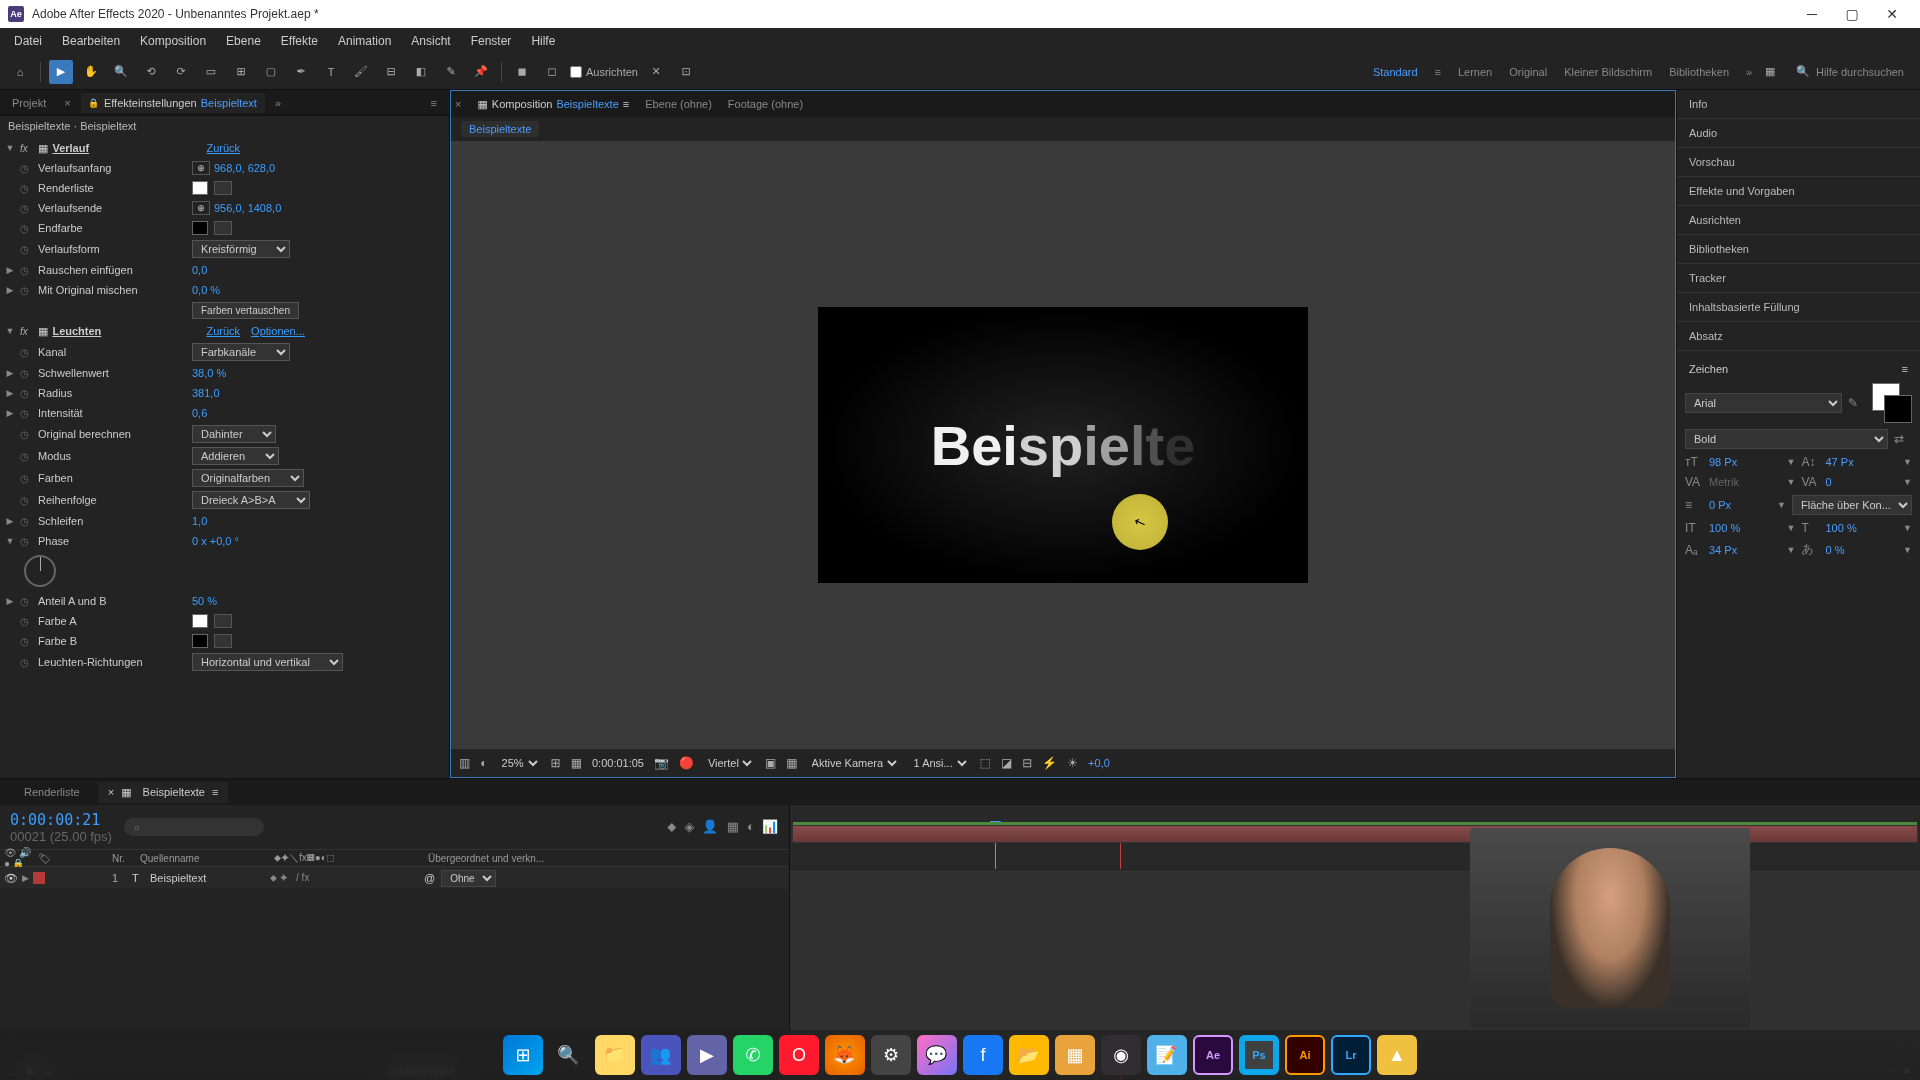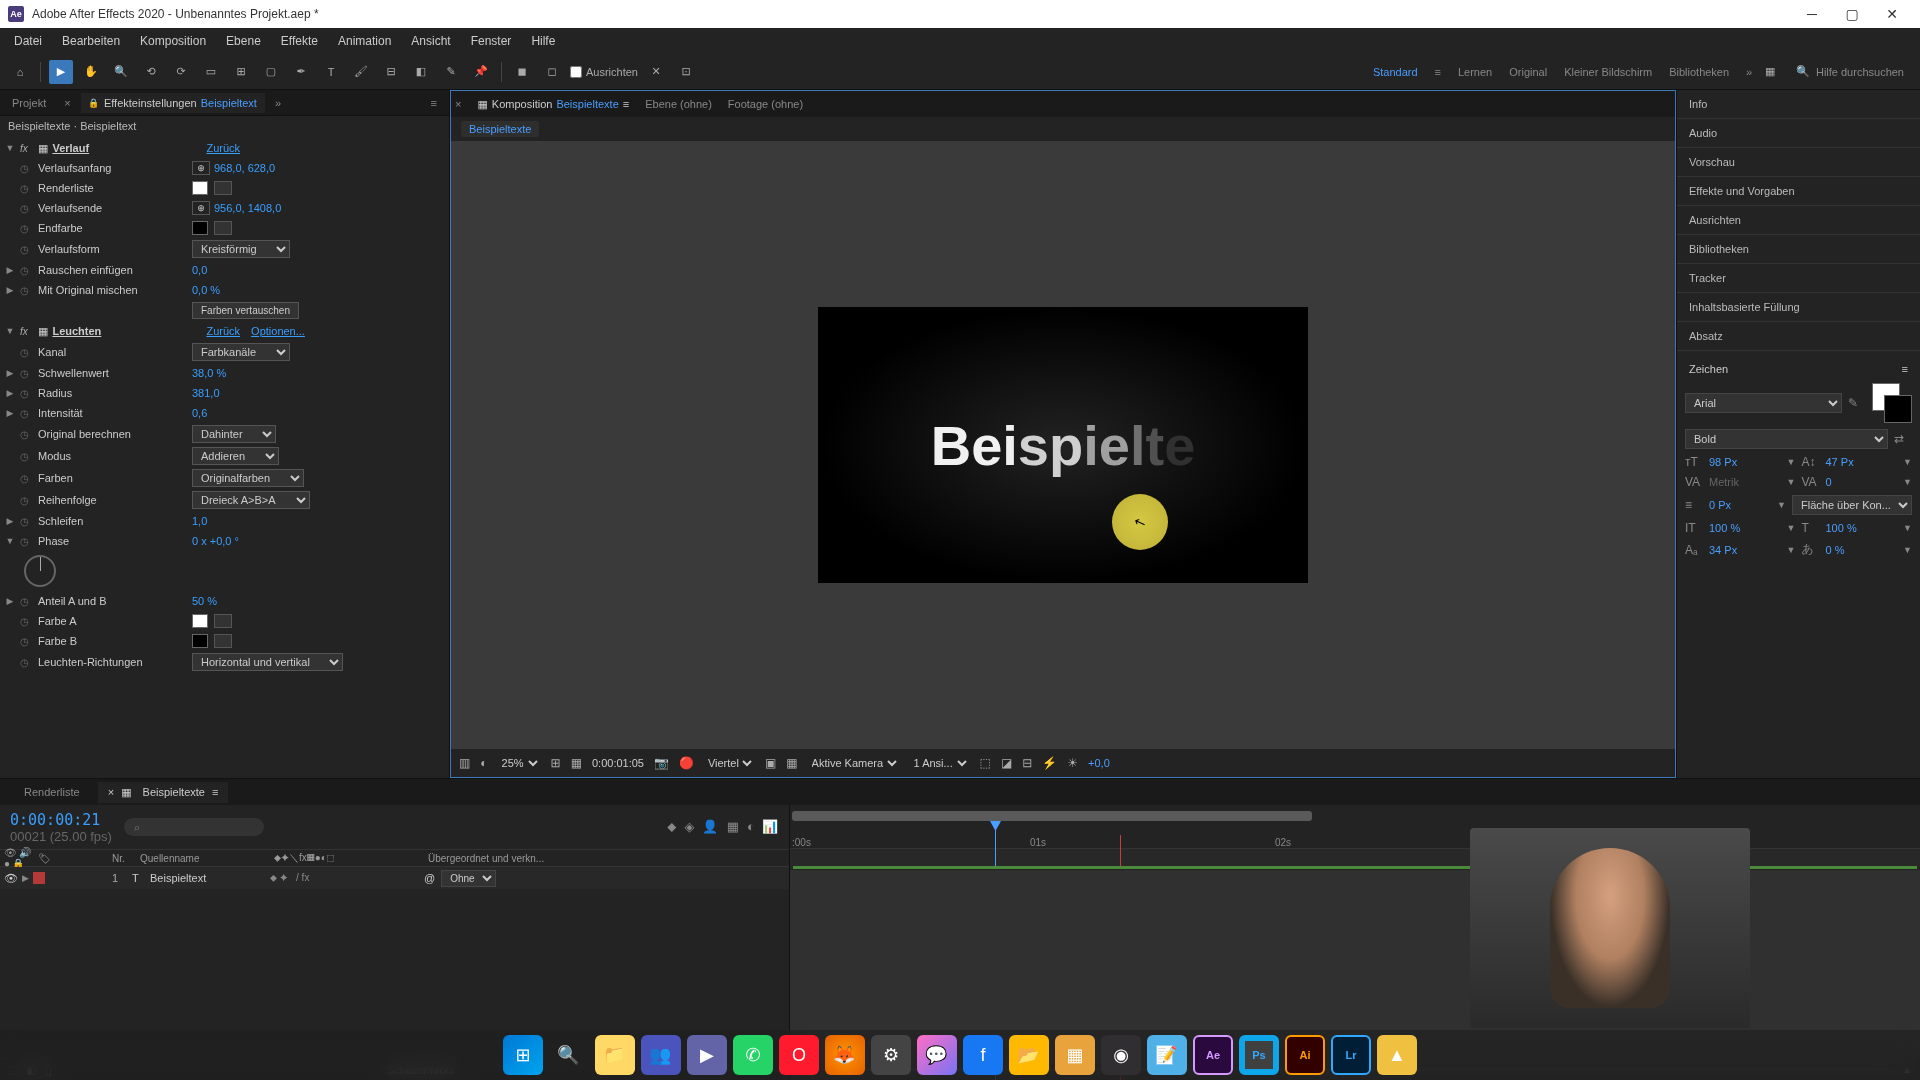--- a/index.html
+++ b/index.html
@@ -565,27 +565,20 @@
           </span>
       </div>
       <div class="tl-footer">
         <span>⬚</span>
         <span>◧</span>
         <span>{}</span>
         <span class="center-label">Schalter/Modi</span>
       </div>
     </div>
     <div class="tl-right">
-      <div class="ruler">
-        <div class="work-area" style="left:2px;width:520px"></div>
-        <span class="ruler-tick" style="left:2px">:00s</span>
-        <span class="ruler-tick" style="left:240px">01s</span>
-        <span class="ruler-tick" style="left:485px">02s</span>
-        <span class="ruler-tick" style="left:725px">03s</span>
-      </div>
       <div class="cti" style="left:205px"></div>
       <div class="red-marker" style="left:330px"></div>
       <div class="layer-bar-row">
         <div class="layer-bar" style="left:2px;right:2px">
             <div class="green-strip"></div>
           </div>
       </div>
       <div class="graph-area"></div>
       <div class="zoom-slider">
           <span>▲</span>

